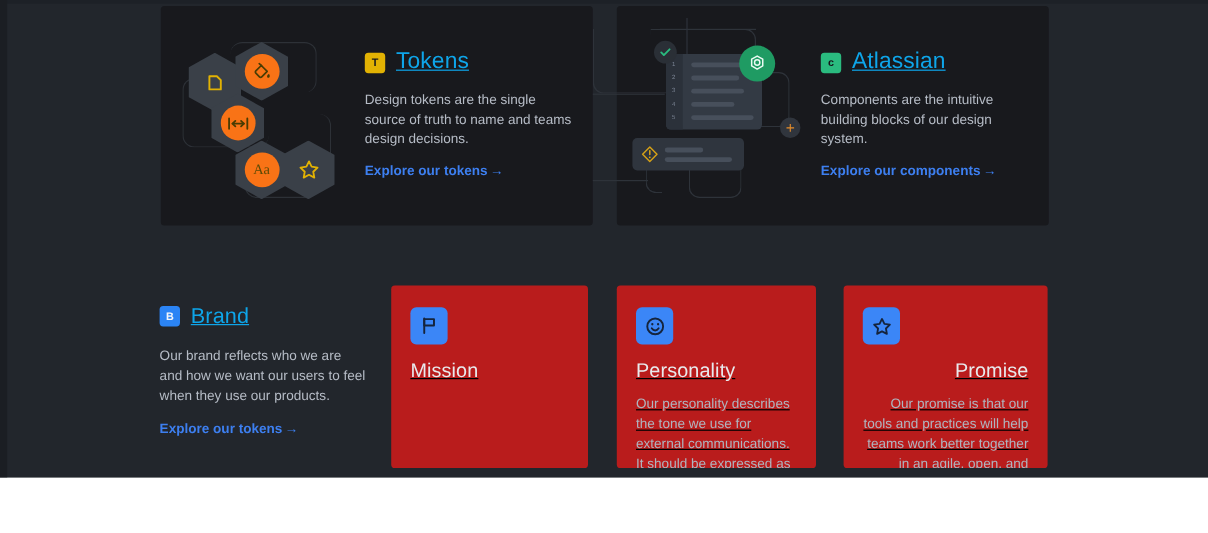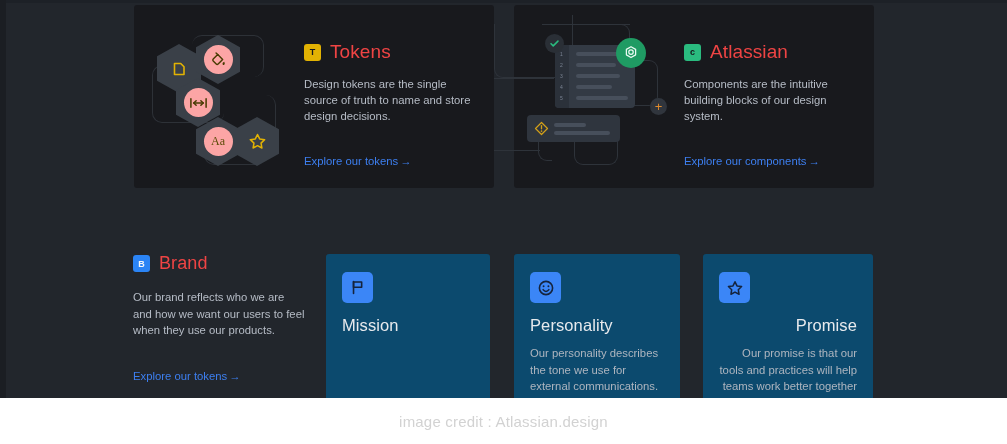--- a/index.html
+++ b/index.html
@@ -37,39 +37,39 @@
 
   .ttl-row { display:flex; align-items:center; gap:9px; margin-bottom:13px; }
   .badge {
     width:17px; height:17px; border-radius:3px;
     display:flex; align-items:center; justify-content:center;
     font-size:9px; font-weight:700; color:#16181c; flex:0 0 17px;
   }
   .badge.yellow { background:#e2b203; }
   .badge.green  { background:#2abb7f; }
   .badge.blue   { background:#2b84f5; color:#f4f6fa; }
-  .ttl { font-size:19px; color:#ef4444; font-weight:400; letter-spacing:.1px; }
+  .ttl { font-size:19px; color:#0ea5e9; font-weight:400; letter-spacing:.1px;text-decoration:underline; }
 
   .desc { font-size:11.3px; line-height:16px; color:#b6bcc6; max-width:186px; }
   .link {
-    display:inline-block; margin-top:31px;
-    font-size:11.3px; color:#3d7ff0; text-decoration:none; cursor:pointer;
+    display:inline-block; margin-top:13px;
+    font-size:11.3px; color:#3d7ff0; text-decoration:none; cursor:pointer;font-weight:bold;
   }
   .link .arw { margin-left:2px; }
 
   
   #brand-block { position:absolute; left:133px; top:253px; width:180px; }
   #brand-block .ttl-row { margin-bottom:15px; }
   #brand-block .ttl { font-size:18px; }
   #brand-block .desc { max-width:172px; font-size:11.3px; line-height:16.5px; }
 
   .vcard {
-    position:absolute; top:254px; height:152px;
-    background:#0c4a6e; border-radius:3px;
-    padding:18px 16px 0 16px; overflow:hidden;
+    position:absolute; top:238px; height:152px;
+    background:#b91c1c; border-radius:3px;
+    padding:18px 16px 0 16px; overflow:hidden;text-decoration:underline;
   }
   #card-mission     { left:326px; width:164px; }
   #card-personality { left:514px; width:166px; }
   #card-promise     { left:703px; width:170px;text-align:right; }
 
   .sq-icon {
     width:31px; height:31px; border-radius:5px; background:#3b86f7;
     display:flex; align-items:center; justify-content:center; margin-bottom:13px;
   }
   .vcard h3 { font-size:16.5px; font-weight:400; color:#e8eaed; margin-bottom:10px; letter-spacing:.1px; }
@@ -87,21 +87,21 @@
   .hexwrap { position:absolute; }
   .hex {
     width:44px; height:49px; background:#3a4048;
     clip-path:polygon(50% 0%,100% 25%,100% 75%,50% 100%,0% 75%,0% 25%);
     display:flex; align-items:center; justify-content:center;
   }
   .hex .disc {
     width:29px; height:29px; border-radius:50%;
     display:flex; align-items:center; justify-content:center;
   }
-  .disc.gold   { background:#fca5a5; }
+  .disc.gold   { background:#f97316; }
   .disc.ghost  { background:transparent; }
   .aa { font-size:12px; font-weight:500; color:#5a4a05; font-family:"Liberation Serif", serif; }
 
   
   .cpanel { position:absolute; background:#333a44; border-radius:4px; }
   .cline  { position:absolute; background:#474f5b; border-radius:2px; height:4px; }
   .cnum   { position:absolute; font-size:5px; color:#7b8494; }
   .cwire  { position:absolute; border:1px solid #2e333a; }
   .gearcirc {
     position:absolute; width:30px; height:30px; border-radius:50%;
@@ -187,21 +187,21 @@
             </div>
           </div>
         </div>
       </div>
 
       <div class="hero-body">
         <div class="ttl-row">
           <span class="badge yellow">T</span>
           <span class="ttl">Tokens</span>
         </div>
-        <p class="desc">Design tokens are the single source of truth to name and store design decisions.</p>
+        <p class="desc">Design tokens are the single source of truth to name and teams design decisions.</p>
         <a class="link" href="#"><span>Explore our tokens</span><span class="arw">→</span></a>
       </div>
     </div>
 
     <div class="hero" id="hero-components">
 
       <div class="hero-art">
 
         <div class="cwire" style="left:-20px;top:19px;width:86px;height:54px;border-right:none;border-top:none;border-radius:0 0 0 9px;"></div>
         <div class="cwire" style="left:36px;top:19px;width:80px;height:0;border-bottom:none;border-left:none;border-right:none;"></div>
@@ -302,15 +302,14 @@
         <svg width="18" height="18" viewBox="0 0 20 20" aria-hidden="true">
           <path d="M10 3.1l2.25 4.55 5.05.73-3.65 3.55.86 5.02L10 14.58l-4.51 2.37.86-5.02L2.7 8.38l5.05-.73z" fill="none" stroke="#15243d" stroke-width="1.7" stroke-linejoin="round"></path>
         </svg>
       </div>
       <h3>Promise</h3>
       <p>Our promise is that our tools and practices will help teams work better together in an agile, open, and scalable way.</p>
     </div>
 
   </div>
 
-  <div id="caption">image credit : Atlassian.design</div>
 
 </div>
 
 </body></html>

